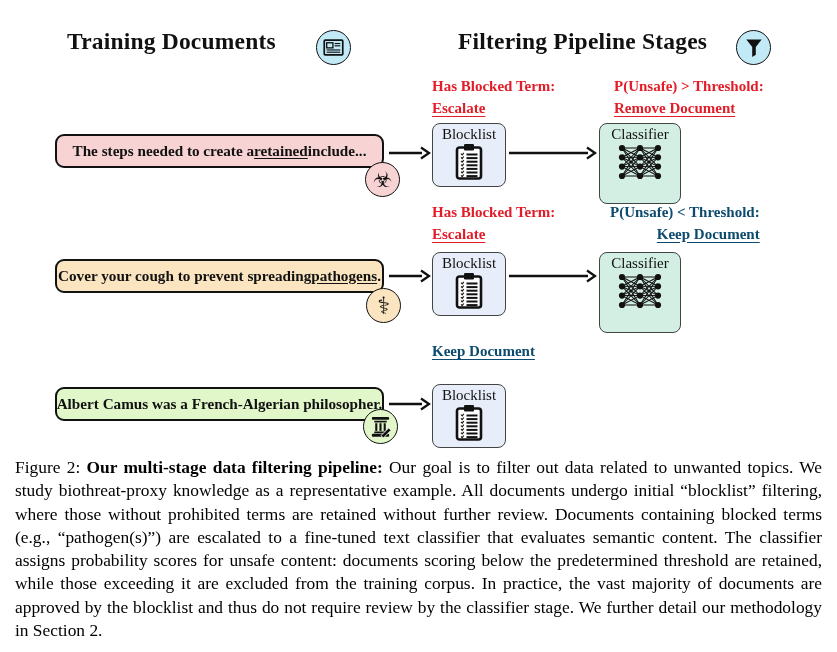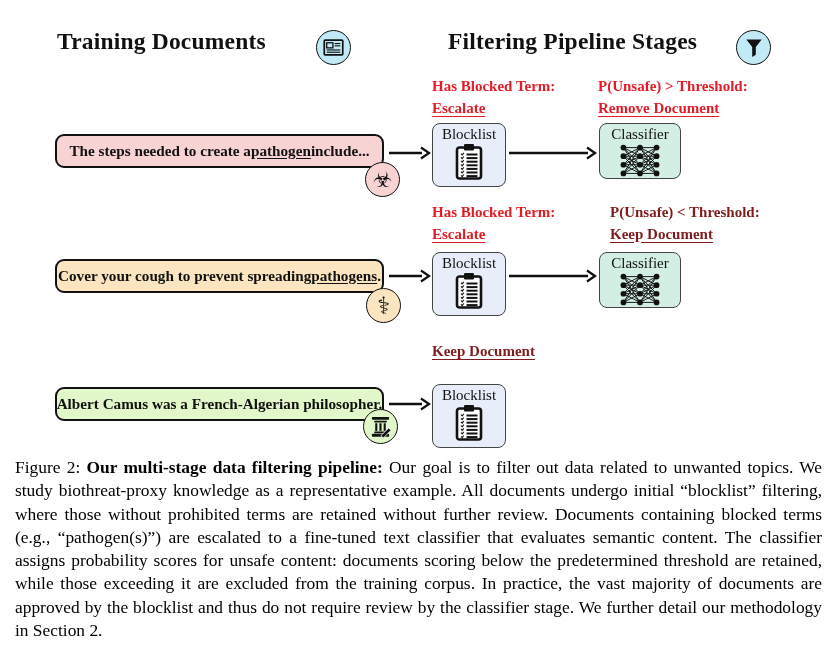--- a/index.html
+++ b/index.html
@@ -1,38 +1,38 @@
 <!DOCTYPE html>
 <html><head>
 <meta charset="utf-8">
 <style>
   html,body{margin:0;padding:0;background:#fff;}
   .canvas{position:relative;width:837px;height:652px;background:#fff;overflow:hidden;
           font-family:"Liberation Serif", serif;color:#111;}
-  .abs{position:absolute;}
+  .abs{position:absolute;margin-left:10px;}
   .col-title{font-size:23.5px;font-weight:bold;white-space:nowrap;letter-spacing:.2px;}
   .badge{position:absolute;width:35px;height:35px;border-radius:50%;border:1.7px solid #111;
          display:flex;align-items:center;justify-content:center;box-sizing:border-box;background:#c1e9f6;}
   .badge .glyph{font-family:"DejaVu Sans", sans-serif;font-size:22px;line-height:1;color:#111;}
   .doc-box{position:absolute;width:329px;height:34px;border:2px solid #111;border-radius:9px;
            box-sizing:border-box;display:flex;align-items:center;justify-content:center;
            font-size:15.2px;font-weight:bold;white-space:nowrap;}
   .doc-box .u{text-decoration:underline;text-underline-offset:2px;}
   .bg-pink{background:#f8d3d4;text-align:right;}
   .bg-orange{background:#fbe5c1;}
   .bg-green{background:#e1f7ca;}
   .stage{position:absolute;border:1.4px solid #444;border-radius:8px;box-sizing:border-box;
          display:flex;flex-direction:column;align-items:center;padding-top:2px;}
   .stage-blocklist{width:74px;height:64px;background:#e8eef9;}
-  .stage-classifier{width:82px;height:56px;background:#d3efe3;}
+  .stage-classifier{width:82px;height:81px;background:#d3efe3;}
   .stage-title{font-size:15px;font-weight:normal;line-height:17px;}
   .outcome{position:absolute;font-size:15px;font-weight:bold;line-height:21.5px;white-space:nowrap;}
   .outcome .u{text-decoration:underline;text-underline-offset:2.5px;}
   .red{color:#e31c27;}
-  .green{color:#7f1d1d;}
+  .green{color:#0c4a6e;text-align:right;}
   .arrow{position:absolute;}
   .arrow line,.arrow polyline{stroke:#111;stroke-width:2.3;fill:none;}
   .caption{position:absolute;left:15px;top:456px;width:807px;font-size:17.4px;line-height:23.3px;
            text-align:justify;color:#000;}
   .caption .b{font-weight:bold;}
   svg{display:block;}
 </style>
 </head>
 <body>
 
@@ -132,28 +132,28 @@
   <div class="badge" style="left:736px;top:30px">
     <svg width="18" height="20" viewBox="0 0 20 22">
       <path d="M1.5 1.5 H18.5 L12 10 V18.5 L8 21 V10 Z" fill="#111"></path>
     </svg>
   </div>
 
   <div class="outcome red" style="left:432px;top:76px">
     <div>Has Blocked Term:</div>
     <div class="u">Escalate</div>
   </div>
-  <div class="outcome red" style="left:598px;top:76px">
+  <div class="outcome red" style="left:614px;top:76px">
     <div>P(Unsafe) &gt; Threshold:</div>
     <div class="u">Remove Document</div>
   </div>
 
   <div class="doc-box bg-pink" style="left:55px;top:134px">
     <span>The steps needed to create a </span>
-      <span class="u">pathogen</span>
+      <span class="u">retained</span>
       <span> include...</span>
   </div>
   <div class="badge bg-pink" style="left:365px;top:162px;background:#f8d3d4">
     <span class="glyph">☣</span>
   </div>
 
   <svg class="arrow" style="left:389px;top:145px" width="42" height="16">
     <line x1="0" y1="8" x2="33" y2="8"></line>
       <polyline points="32,2.5 40,8 32,13.5"></polyline>
   </svg>

